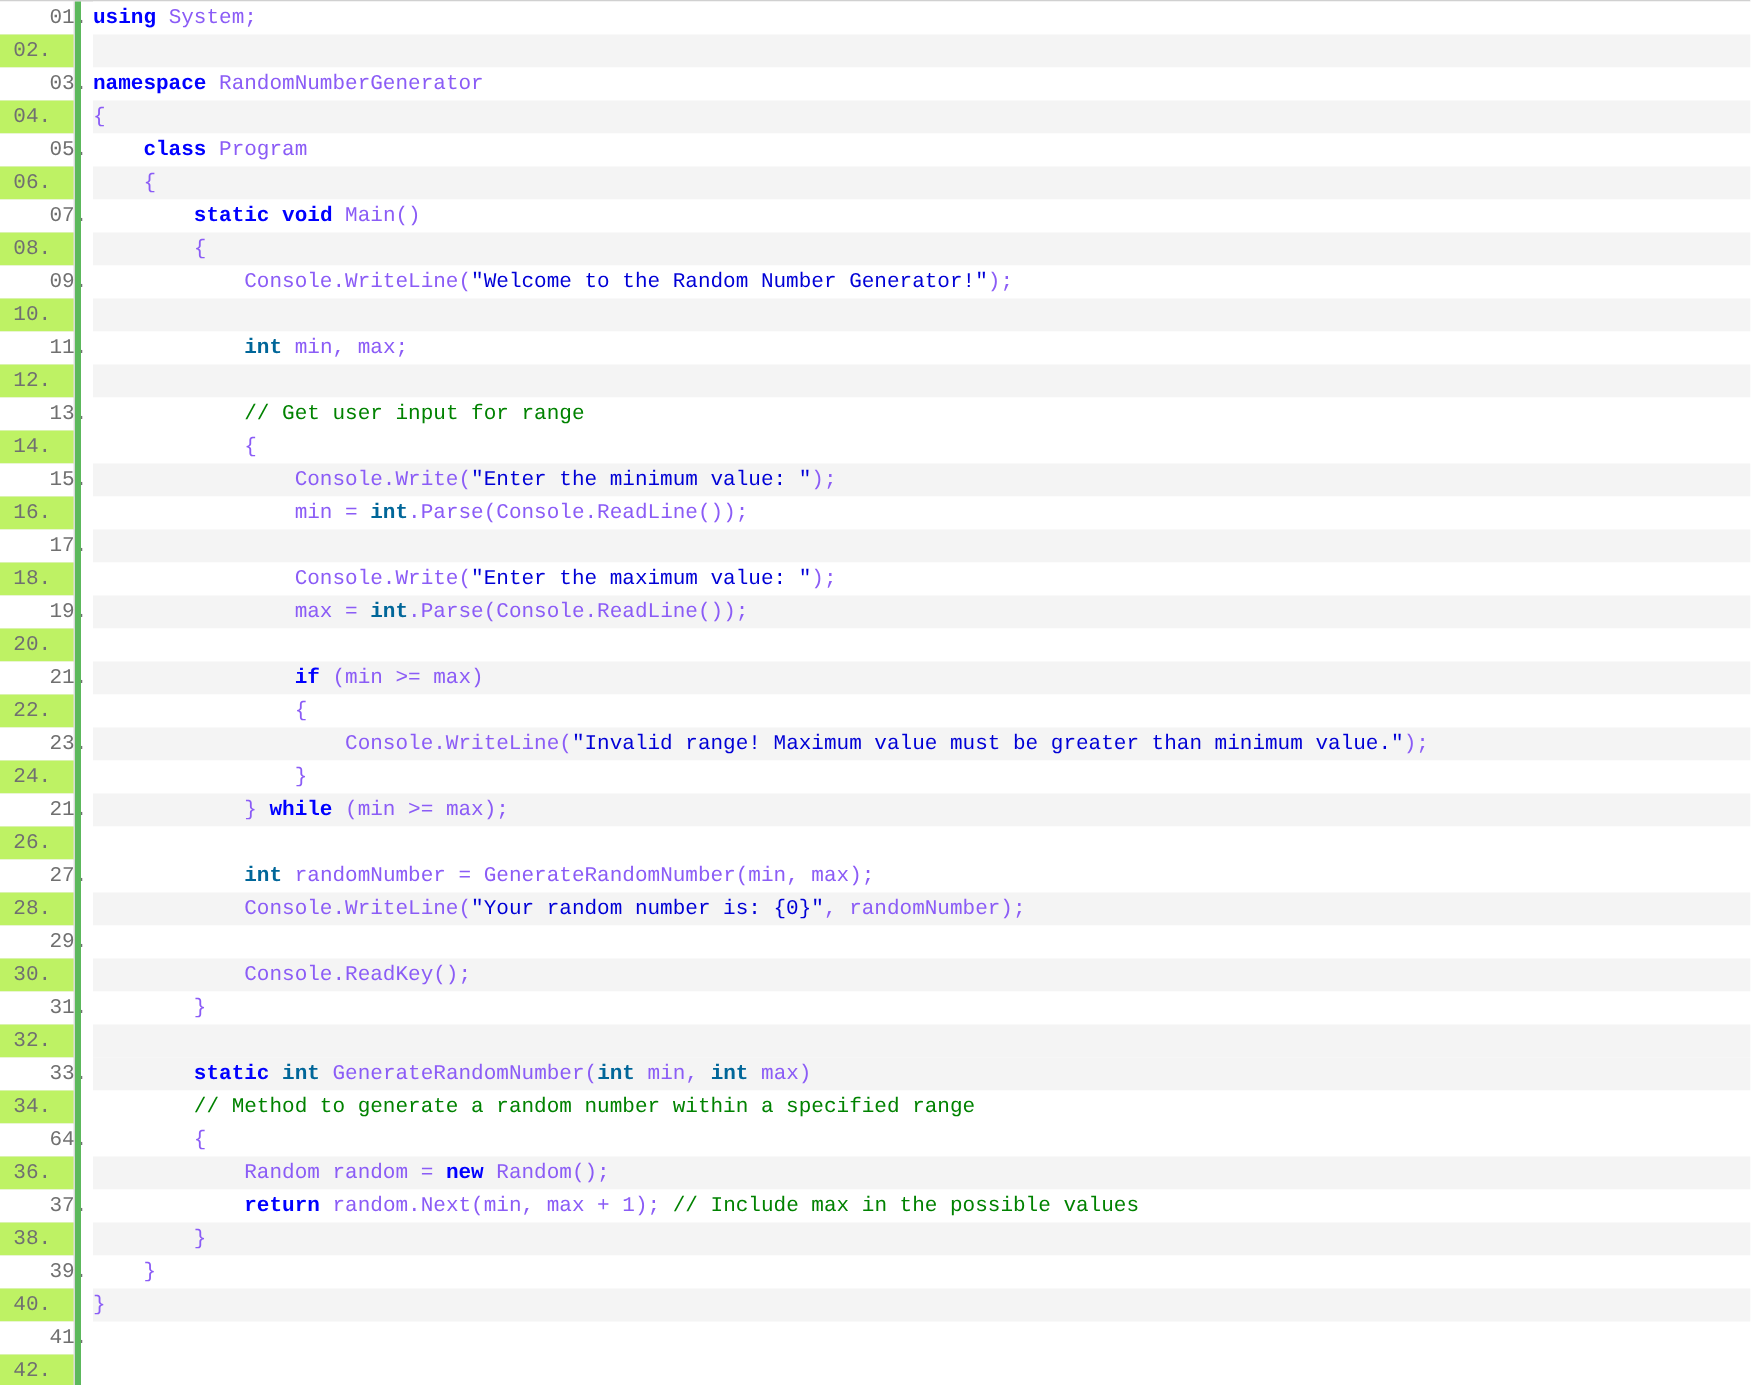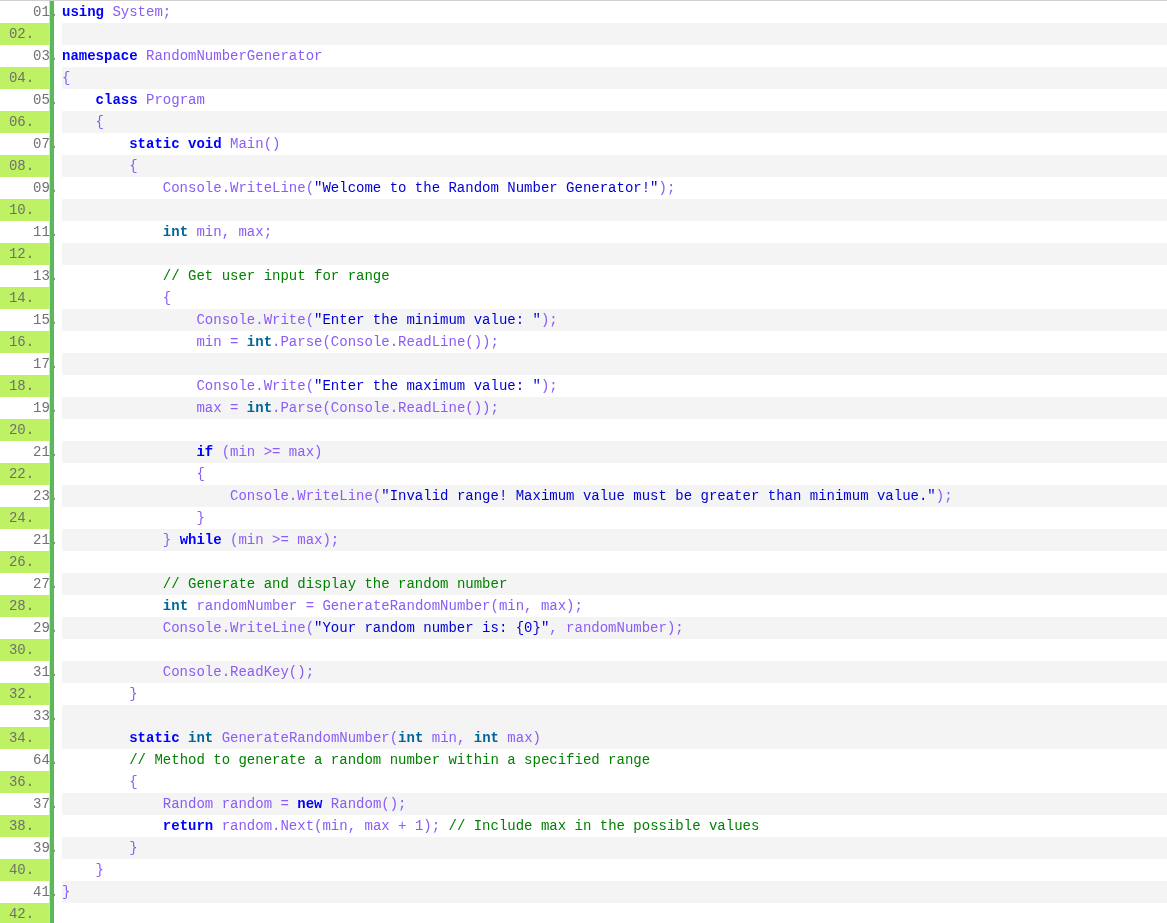--- a/index.html
+++ b/index.html
@@ -119,21 +119,20 @@
       <div class="code-line even"></div>
       <div class="code-line odd"><span class="txt">                Console.Write(</span><span class="str">"Enter the maximum value: "</span><span class="txt">);</span></div>
       <div class="code-line even"><span class="txt">                max = </span><span class="kw-teal">int</span><span class="txt">.Parse(Console.ReadLine());</span></div>
       <div class="code-line odd"></div>
       <div class="code-line even"><span class="txt">                </span><span class="kw-blue">if</span><span class="txt"> (min &gt;= max)</span></div>
       <div class="code-line odd"><span class="txt">                {</span></div>
       <div class="code-line even"><span class="txt">                    Console.WriteLine(</span><span class="str">"Invalid range! Maximum value must be greater than minimum value."</span><span class="txt">);</span></div>
       <div class="code-line odd"><span class="txt">                }</span></div>
       <div class="code-line even"><span class="txt">            } </span><span class="kw-blue">while</span><span class="txt"> (min &gt;= max);</span></div>
       <div class="code-line odd"></div>
-      <div class="code-line even"><span class="txt">            </span><span class="cmt">// Generate and display the random number</span></div>
       <div class="code-line odd"><span class="txt">            </span><span class="kw-teal">int</span><span class="txt"> randomNumber = GenerateRandomNumber(min, max);</span></div>
       <div class="code-line even"><span class="txt">            Console.WriteLine(</span><span class="str">"Your random number is: {0}"</span><span class="txt">, randomNumber);</span></div>
       <div class="code-line odd"></div>
       <div class="code-line even"><span class="txt">            Console.ReadKey();</span></div>
       <div class="code-line odd"><span class="txt">        }</span></div>
       <div class="code-line even"></div>
       <div class="code-line even"><span class="txt">        </span><span class="kw-blue">static</span><span class="txt"> </span><span class="kw-teal">int</span><span class="txt"> GenerateRandomNumber(</span><span class="kw-teal">int</span><span class="txt"> min, </span><span class="kw-teal">int</span><span class="txt"> max)</span></div>
       <div class="code-line odd"><span class="txt">        </span><span class="cmt">// Method to generate a random number within a specified range</span></div>
       <div class="code-line odd"><span class="txt">        {</span></div>
       <div class="code-line even"><span class="txt">            Random random = </span><span class="kw-blue">new</span><span class="txt"> Random();</span></div>

